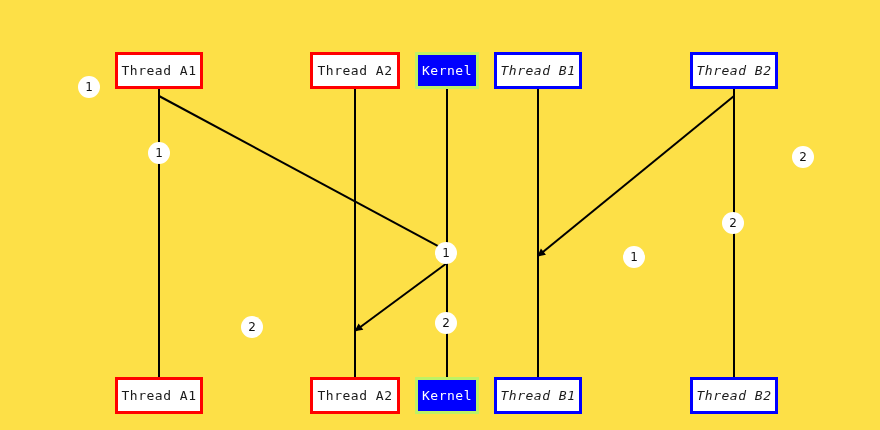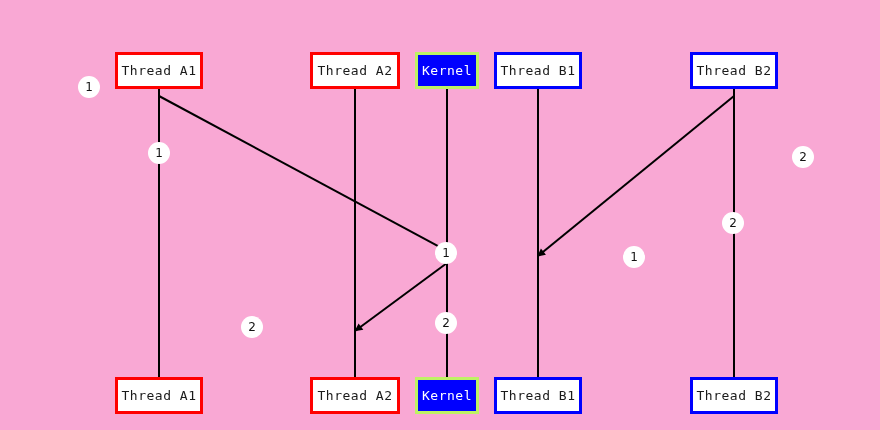--- a/index.html
+++ b/index.html
@@ -54,20 +54,21 @@
   }
   .actor.thread-a {
     background: #ffffff;
     border: 3px solid #ff0000;
     color: #1a1a1a;
   }
   .actor.thread-b {
     background: #ffffff;
     border: 3px solid #0000ff;
     color: #1a1a1a;
+    font-style: italic;
   }
   .actor.kernel {
     background: #0000ff;
     border: 3px solid #bef264;
     color: #ffffff;
   }
 
   
   .badge {
     position: absolute;
@@ -80,21 +81,21 @@
     font-size: 12px;
     display: flex;
     align-items: center;
     justify-content: center;
     line-height: 1;
   }
 </style>
 </head>
 <body>
 
-<div id="canvas" style="background: #f9a8d4;">
+<div id="canvas" style="background: #fde047;">
     <div class="lifeline" style="left: 158px; top: 89px; height: 288px; background: rgb(0, 0, 0);"></div>
     <div class="actor thread-a" style="left: 115px; top: 52px; width: 88px; height: 37px;">
       <span>Thread A1</span>
     </div>
     <div class="actor thread-a" style="left: 115px; top: 377px; width: 88px; height: 37px;">
       <span>Thread A1</span>
     </div>
     <div class="lifeline" style="left: 354px; top: 89px; height: 288px; background: rgb(0, 0, 0);"></div>
     <div class="actor thread-a" style="left: 310px; top: 52px; width: 90px; height: 37px;">
       <span>Thread A2</span>

